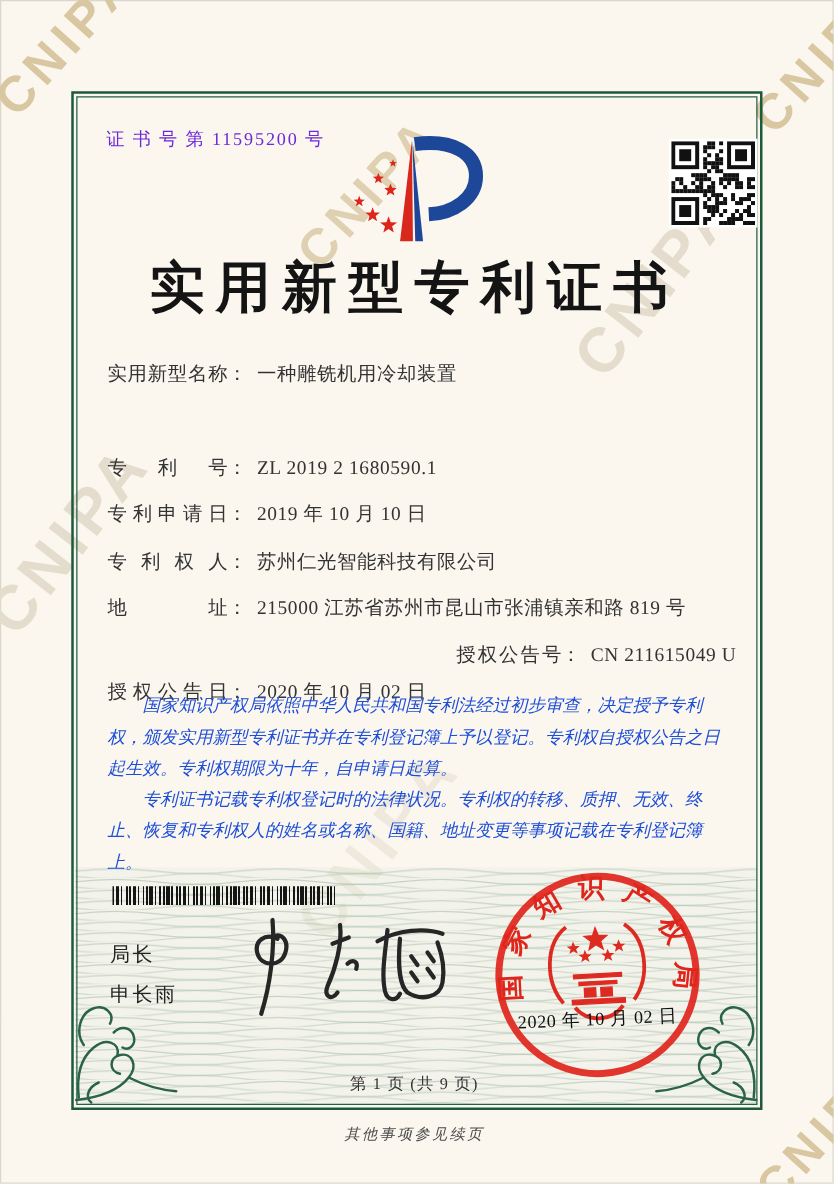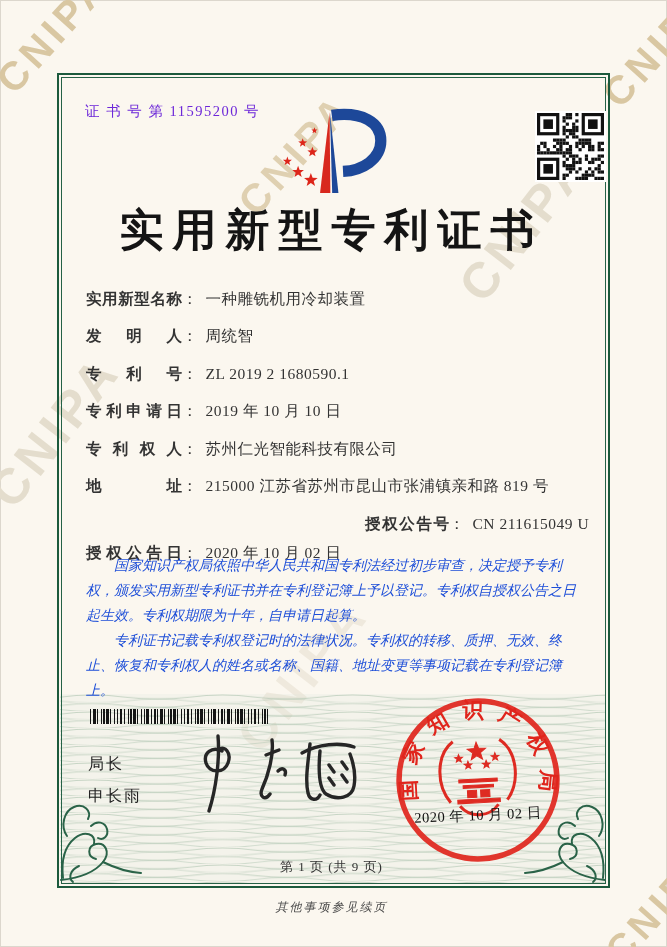--- a/index.html
+++ b/index.html
@@ -31,21 +31,21 @@
          background:rgba(214,228,214,0.18);}
   .waves svg{display:block;width:100%;height:100%;}
   
   .cert-no{position:absolute;left:85px;top:102px;font-size:14.5px;letter-spacing:1.5px;color:#6d28d9;}
   .logo{position:absolute;left:272px;top:100px;}
   .qr{position:absolute;left:535px;top:111px;width:67px;height:67px;background:#fff;padding:2px;}
   .title{position:absolute;left:57px;width:549px;top:201px;text-align:center;
          font-size:44px;font-weight:bold;letter-spacing:9px;color:#141414;}
   
   .row{position:absolute;left:86px;font-size:15.5px;color:#333;white-space:pre-wrap;}
-  .flabel{display:inline-block;width:96px;text-align:justify;text-align-last:justify;vertical-align:top;font-weight:bold;}
+  .flabel{display:inline-block;width:96px;text-align:justify;text-align-last:justify;vertical-align:top;}
   .fcolon{display:inline-block;margin-right:8px;}
   .fvalue{letter-spacing:0.5px;text-align:right;}
   .r1{top:289px;} .r2{top:326px;} .r3{top:364px;} .r4{top:401px;} .r5{top:439px;} .r6{top:476px;} .r7{top:524px;margin-top:19px;}
   .grant2{position:absolute;left:345px;top:514px;font-size:15.5px;color:#333;margin-left:20px;}
   .grant2 .flabel{width:84px;}
   
   .body-text{position:absolute;left:86px;top:553px;width:496px;font-size:14px;
              line-height:25px;color:#1d4ed8;font-style:italic;}
   .body-text p{margin:0;text-indent:2em;}
   
@@ -282,21 +282,20 @@
         <rect x="45" y="60" width="3" height="3"></rect>
         <rect x="54" y="60" width="3" height="3"></rect>
         <rect x="57" y="60" width="3" height="3"></rect>
         <rect x="60" y="60" width="3" height="3"></rect>
       </g>
   </svg>
 
   <div class="title">实用新型专利证书</div>
 
   <div class="row r1"><span class="flabel">实用新型名称</span><span class="fcolon">：</span><span class="fvalue">一种雕铣机用冷却装置</span></div>
-  <div class="row r2"><span class="flabel">发明人</span><span class="fcolon">：</span><span class="fvalue">周统智</span></div>
   <div class="row r3"><span class="flabel">专利号</span><span class="fcolon">：</span><span class="fvalue">ZL 2019 2 1680590.1</span></div>
   <div class="row r4"><span class="flabel">专利申请日</span><span class="fcolon">：</span><span class="fvalue">2019 年 10 月 10 日</span></div>
   <div class="row r5"><span class="flabel">专利权人</span><span class="fcolon">：</span><span class="fvalue">苏州仁光智能科技有限公司</span></div>
   <div class="row r6"><span class="flabel">地址</span><span class="fcolon">：</span><span class="fvalue">215000 江苏省苏州市昆山市张浦镇亲和路 819 号</span></div>
   <div class="row r7"><span class="flabel">授权公告日</span><span class="fcolon">：</span><span class="fvalue">2020 年 10 月 02 日</span></div>
   <div class="grant2"><span class="flabel">授权公告号</span><span class="fcolon">：</span><span class="fvalue">CN 211615049 U</span></div>
 
   <div class="body-text">
     <p>国家知识产权局依照中华人民共和国专利法经过初步审查，决定授予专利权，颁发实用新型专利证书并在专利登记簿上予以登记。专利权自授权公告之日起生效。专利权期限为十年，自申请日起算。</p>
     <p>专利证书记载专利权登记时的法律状况。专利权的转移、质押、无效、终止、恢复和专利权人的姓名或名称、国籍、地址变更等事项记载在专利登记簿上。</p>

